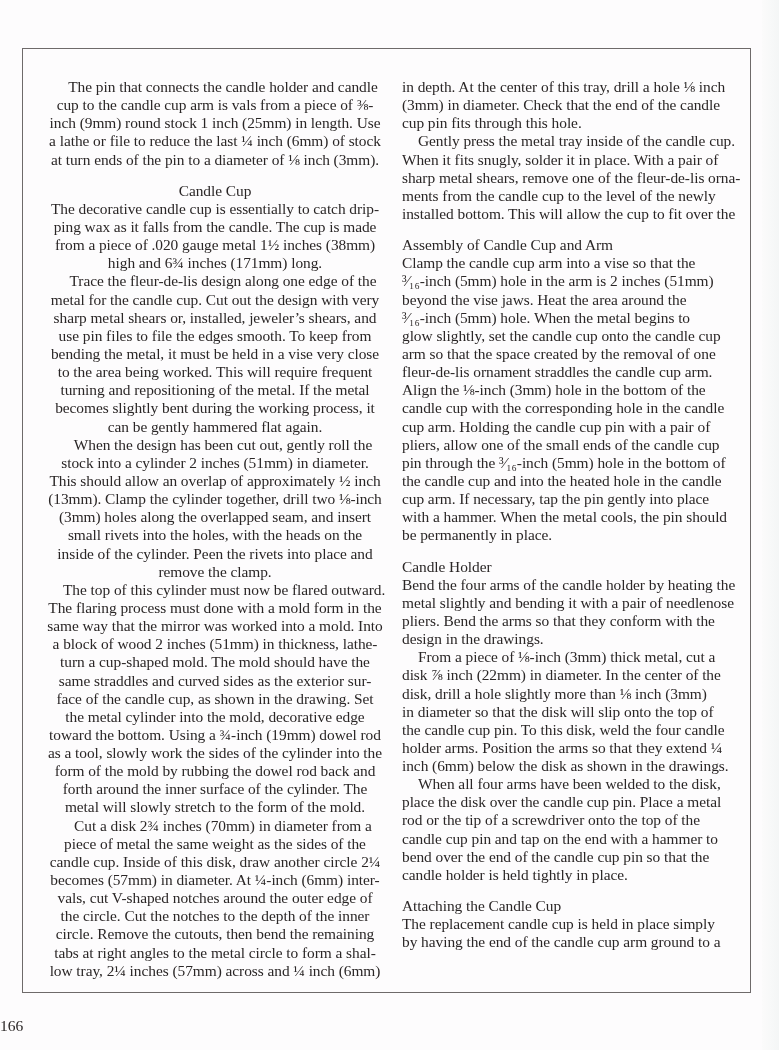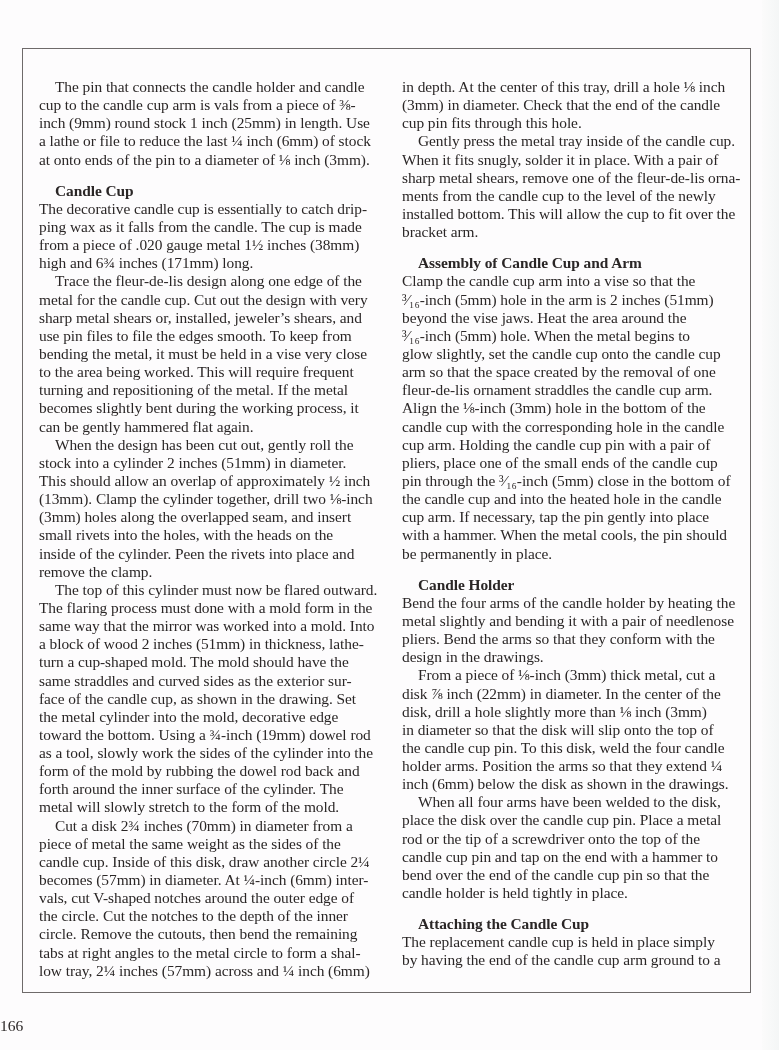--- a/index.html
+++ b/index.html
@@ -33,41 +33,41 @@
       box-sizing: border-box;
     }
     .col {
       position: absolute;
       top: 78px;
       font-size: 15.4px;
       line-height: 18.15px;
       letter-spacing: -0.05px;
     }
     .col-left {
-      left: 39px;
+      left: 47px;
       width: 336px;
+      text-align: center;
     }
     .col-right {
       left: 402px;
       width: 338px;
     }
     .line {
       display: block;
       white-space: nowrap;
       height: 18.15px;
     }
     .indent {
       padding-left: 16px;
     }
     .heading {
-      font-weight: bold;
+      font-weight: normal;
       display: block;
       white-space: nowrap;
       height: 18.15px;
-      margin-left: 16px;
     }
     .gap {
       display: block;
       height: 13px;
     }
     .page-number {
       position: absolute;
       top: 1017px;
       left: 0;
       width: 779px;
@@ -81,21 +81,21 @@
 
 <div class="bleed"></div>
 <div class="frame"></div>
 
 <div class="col col-left">
   <div>
       <span class="line indent">The pin that connects the candle holder and candle</span>
       <span class="line">cup to the candle cup arm is vals from a piece of ⅜-</span>
       <span class="line">inch (9mm) round stock 1 inch (25mm) in length. Use</span>
       <span class="line">a lathe or file to reduce the last ¼ inch (6mm) of stock</span>
-      <span class="line">at onto ends of the pin to a diameter of ⅛ inch (3mm).</span>
+      <span class="line">at turn ends of the pin to a diameter of ⅛ inch (3mm).</span>
     </div>
   <span class="gap"></span>
   <span class="heading">Candle Cup</span>
   <div>
       <span class="line">The decorative candle cup is essentially to catch drip-</span>
       <span class="line">ping wax as it falls from the candle. The cup is made</span>
       <span class="line">from a piece of .020 gauge metal 1½ inches (38mm)</span>
       <span class="line">high and 6¾ inches (171mm) long.</span>
     </div>
   <div>
@@ -152,37 +152,36 @@
       <span class="line">in depth. At the center of this tray, drill a hole ⅛ inch</span>
       <span class="line">(3mm) in diameter. Check that the end of the candle</span>
       <span class="line">cup pin fits through this hole.</span>
     </div>
   <div>
       <span class="line indent">Gently press the metal tray inside of the candle cup.</span>
       <span class="line">When it fits snugly, solder it in place. With a pair of</span>
       <span class="line">sharp metal shears, remove one of the fleur-de-lis orna-</span>
       <span class="line">ments from the candle cup to the level of the newly</span>
       <span class="line">installed bottom. This will allow the cup to fit over the</span>
-      <span class="line">bracket arm.</span>
     </div>
   <span class="gap"></span>
   <span class="heading">Assembly of Candle Cup and Arm</span>
   <div>
       <span class="line">Clamp the candle cup arm into a vise so that the</span>
       <span class="line">³⁄₁₆-inch (5mm) hole in the arm is 2 inches (51mm)</span>
       <span class="line">beyond the vise jaws. Heat the area around the</span>
       <span class="line">³⁄₁₆-inch (5mm) hole. When the metal begins to</span>
       <span class="line">glow slightly, set the candle cup onto the candle cup</span>
       <span class="line">arm so that the space created by the removal of one</span>
       <span class="line">fleur-de-lis ornament straddles the candle cup arm.</span>
       <span class="line">Align the ⅛-inch (3mm) hole in the bottom of the</span>
       <span class="line">candle cup with the corresponding hole in the candle</span>
       <span class="line">cup arm. Holding the candle cup pin with a pair of</span>
-      <span class="line">pliers, place one of the small ends of the candle cup</span>
-      <span class="line">pin through the ³⁄₁₆-inch (5mm) close in the bottom of</span>
+      <span class="line">pliers, allow one of the small ends of the candle cup</span>
+      <span class="line">pin through the ³⁄₁₆-inch (5mm) hole in the bottom of</span>
       <span class="line">the candle cup and into the heated hole in the candle</span>
       <span class="line">cup arm. If necessary, tap the pin gently into place</span>
       <span class="line">with a hammer. When the metal cools, the pin should</span>
       <span class="line">be permanently in place.</span>
     </div>
   <span class="gap"></span>
   <span class="heading">Candle Holder</span>
   <div>
       <span class="line">Bend the four arms of the candle holder by heating the</span>
       <span class="line">metal slightly and bending it with a pair of needlenose</span>

